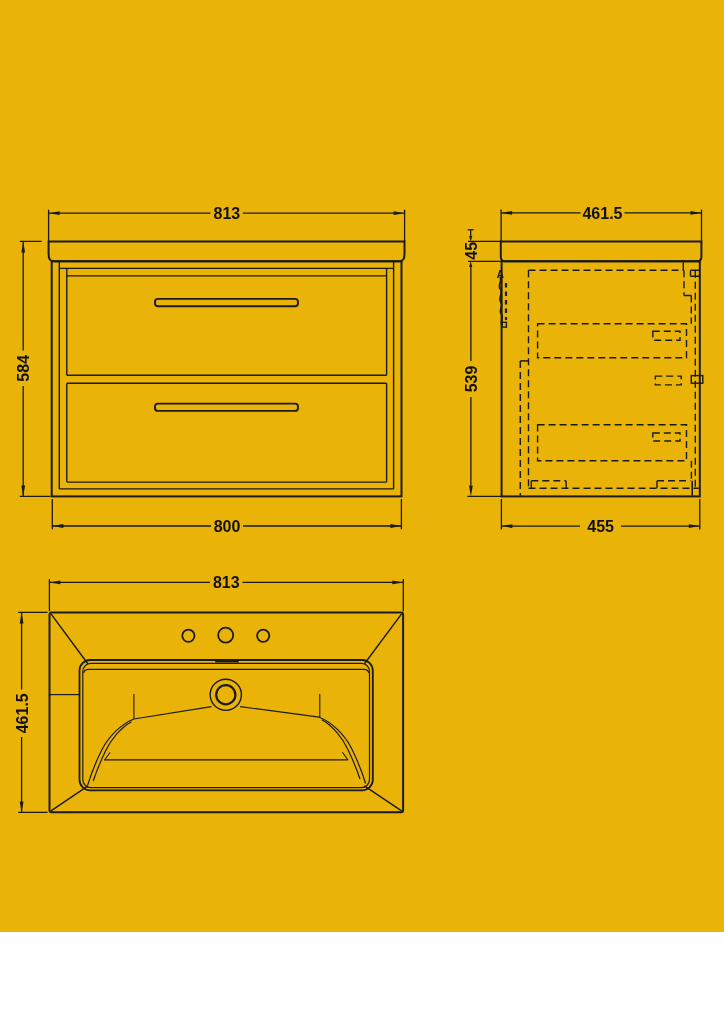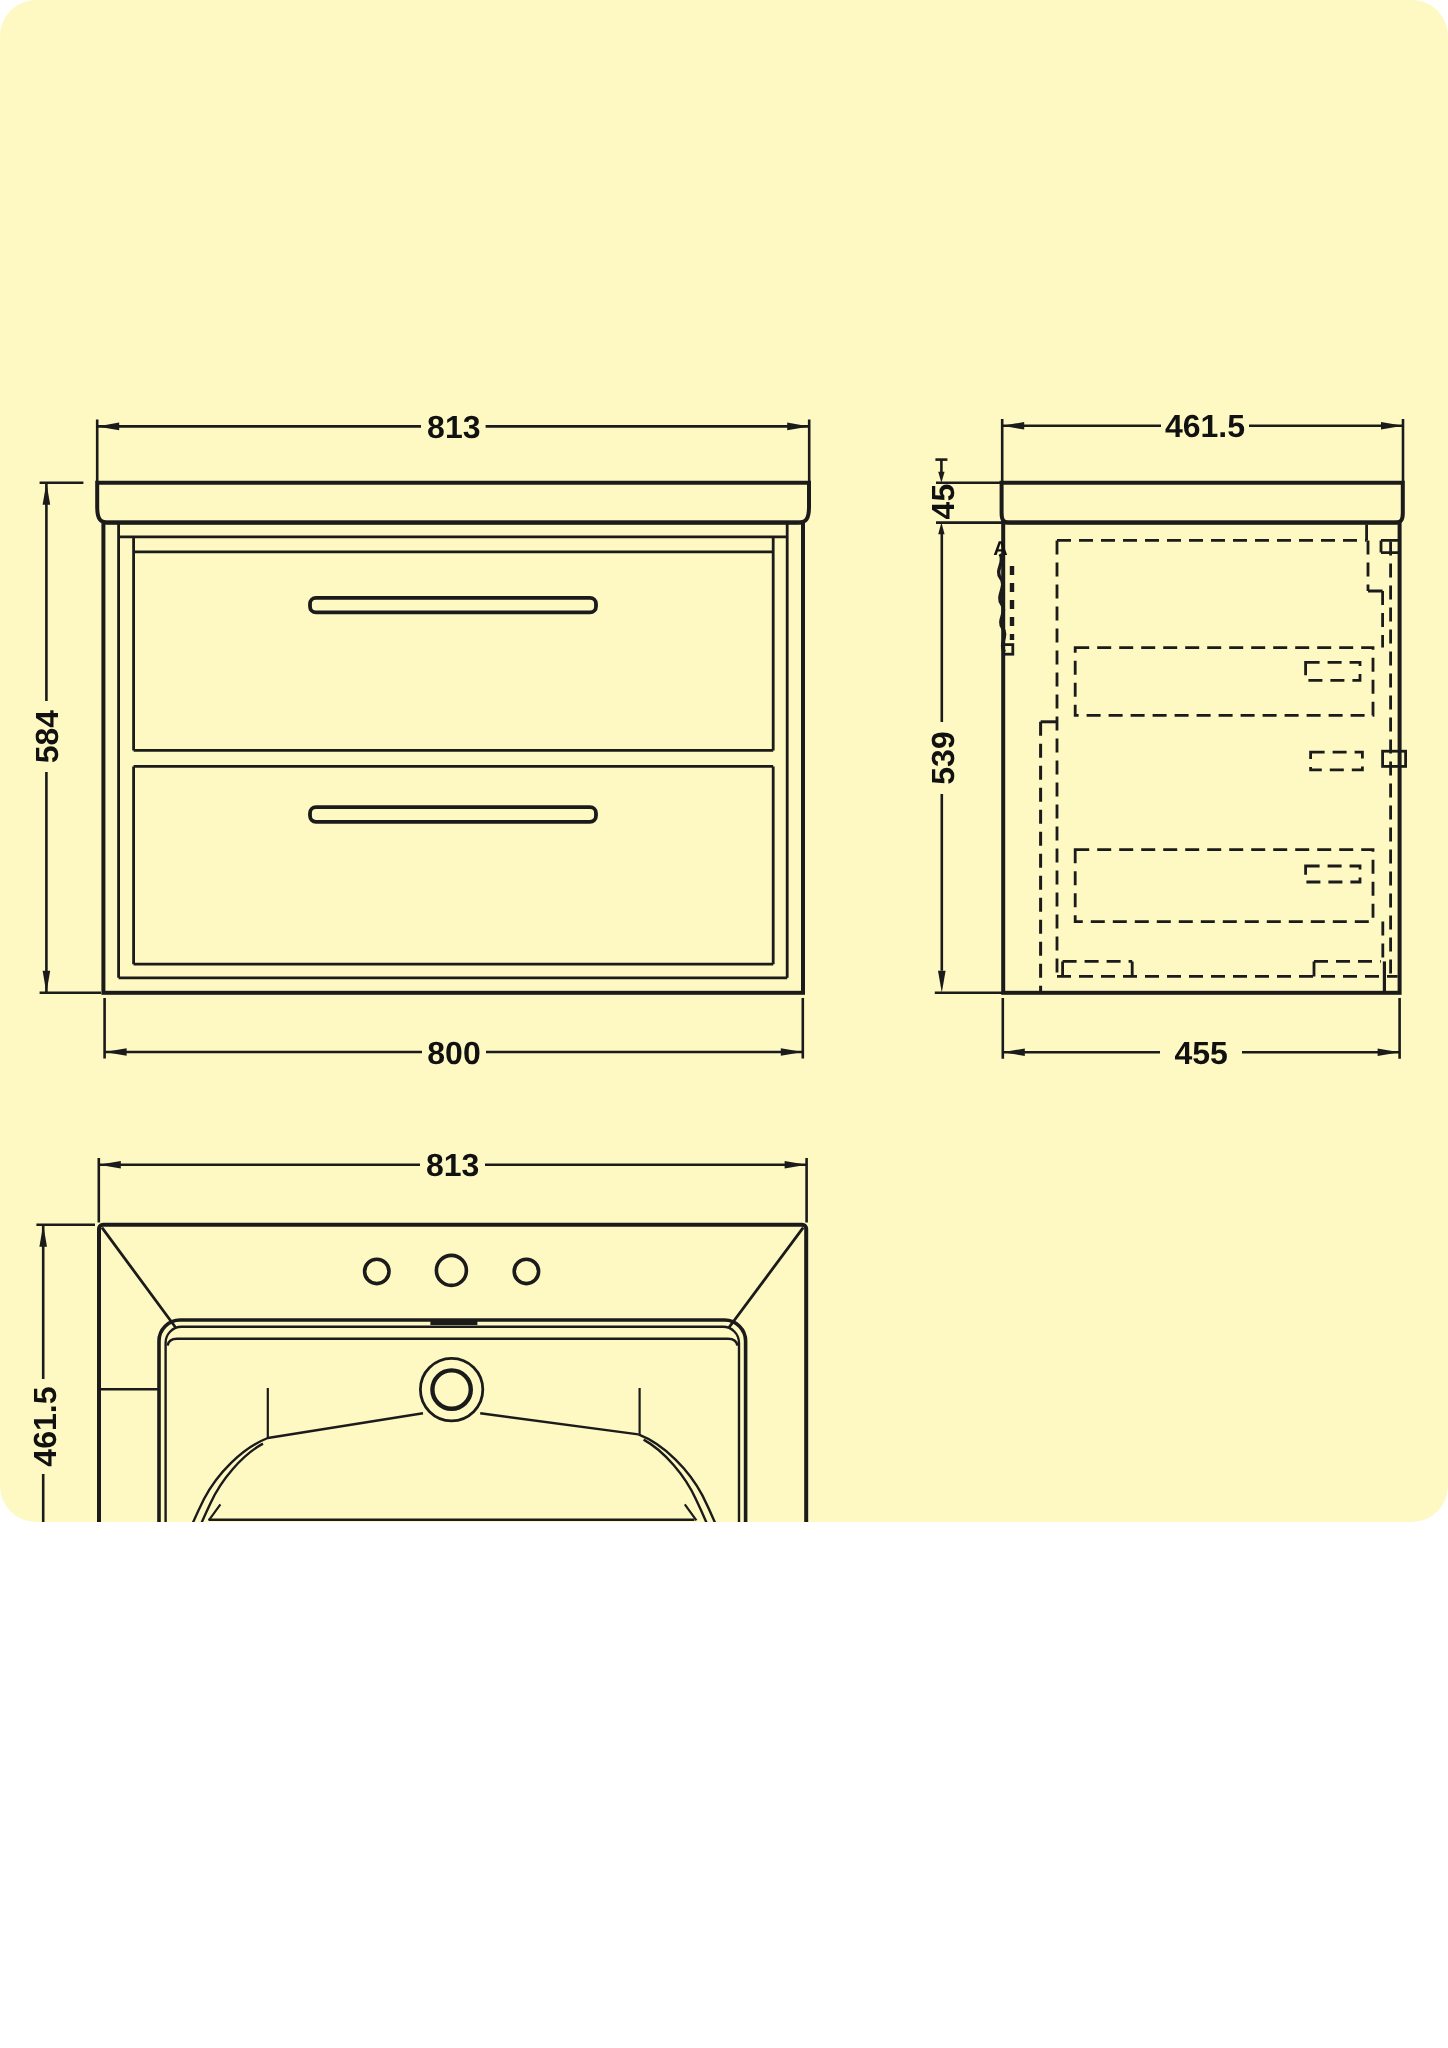--- a/index.html
+++ b/index.html
@@ -1,16 +1,16 @@
 <!DOCTYPE html>
 <html><head>
 <meta charset="utf-8">
 <style>
   html,body{margin:0;padding:0;background:#ffffff;}
-  .wrap{width:724px;height:761px;position:relative;background:#fef9c3;overflow:hidden;border-radius:18px;}
+  .wrap{width:724px;height:932px;position:relative;background:#eab308;overflow:hidden;}
   svg{display:block;}
   text{font-family:"Liberation Sans",sans-serif;font-weight:bold;font-size:16px;fill:#111;}
 </style>
 </head>
 <body>
 <div class="wrap">
 <svg width="724" height="1024" viewBox="0 0 724 1024">
 <g stroke="#1b1b1b" fill="none" stroke-linecap="butt">
 
 <path d="M48.6,241.4 H404.5 V253.5 C404.5,259.2 403.3,261.3 398.6,261.3 H54.5 C49.8,261.3 48.6,259.2 48.6,253.5 Z" stroke-width="2"></path>

